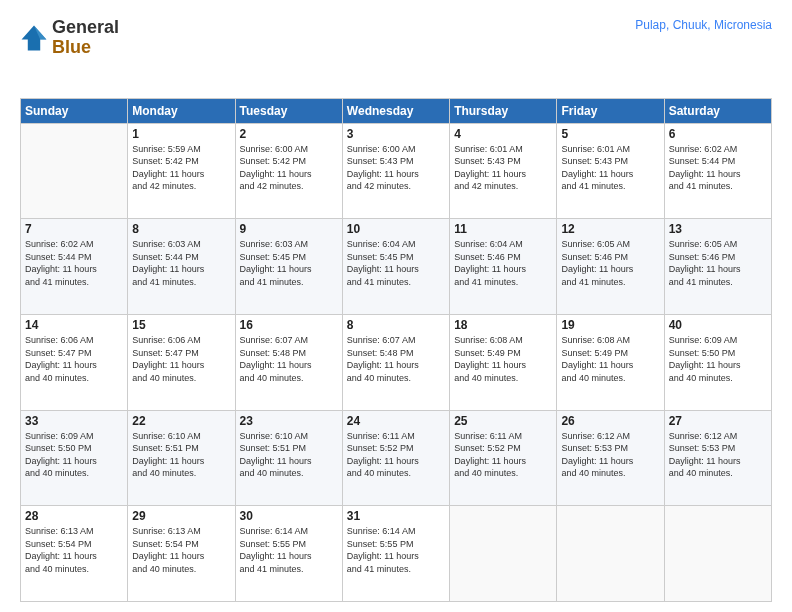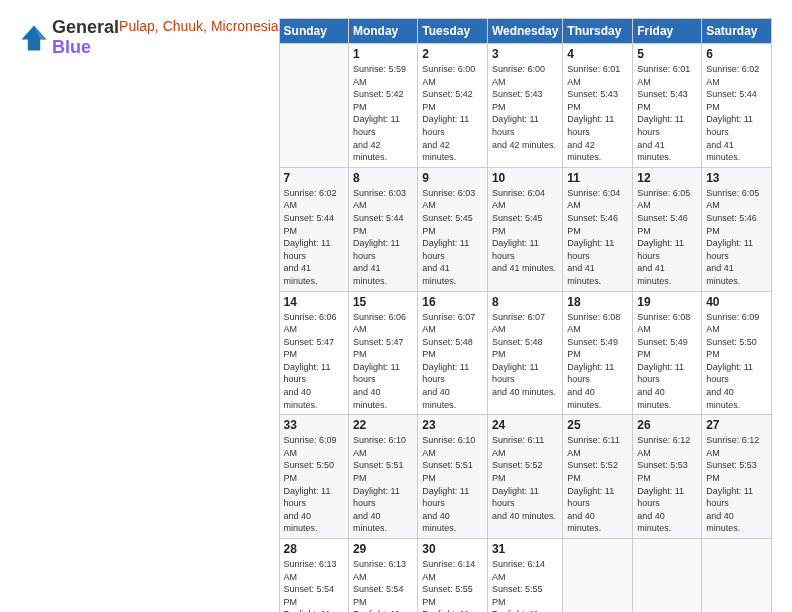--- a/index.html
+++ b/index.html
@@ -8,60 +8,61 @@
       height: 612px;
       font-family: Arial, sans-serif;
       background: #fff;
       overflow: hidden;
     }
     .page {
       width: 792px;
       height: 612px;
       padding: 18px 20px 10px 20px;
       display: flex;
-      flex-direction: row;
+      flex-direction: column;
     }
     .header {
       display: flex;
       justify-content: space-between;
       align-items: flex-start;
       margin-bottom: 12px;
     }
     .logo {
       display: flex;
       align-items: center;
       gap: 4px;
     }
     .logo-text {
       font-size: 18px;
       font-weight: bold;
       line-height: 1.1;
     }
     .logo-general { color: #333; }
-    .logo-blue { color: #8b5cf6; }
+    .logo-blue { color: #a16207; }
     .logo-icon {
       width: 28px;
       height: 28px;
     }
     .title-block {
       text-align: right;
     }
     .month-title {
       font-size: 32px;
       font-weight: bold;
       color: #222;
     }
     .location {
-      font-size: 14px;
-      color: #c2410c;
+      font-size: 12px;
+      color: #3b82f6;
     }
     table {
       width: 100%;
       border-collapse: collapse;
       flex: 1;
+      margin-top: 28px;
     }
     thead tr th {
       background: #2a6db5;
       color: #fff;
       font-size: 12px;
       font-weight: bold;
       padding: 5px 4px;
       border: 1px solid #ccc;
       text-align: left;
     }

